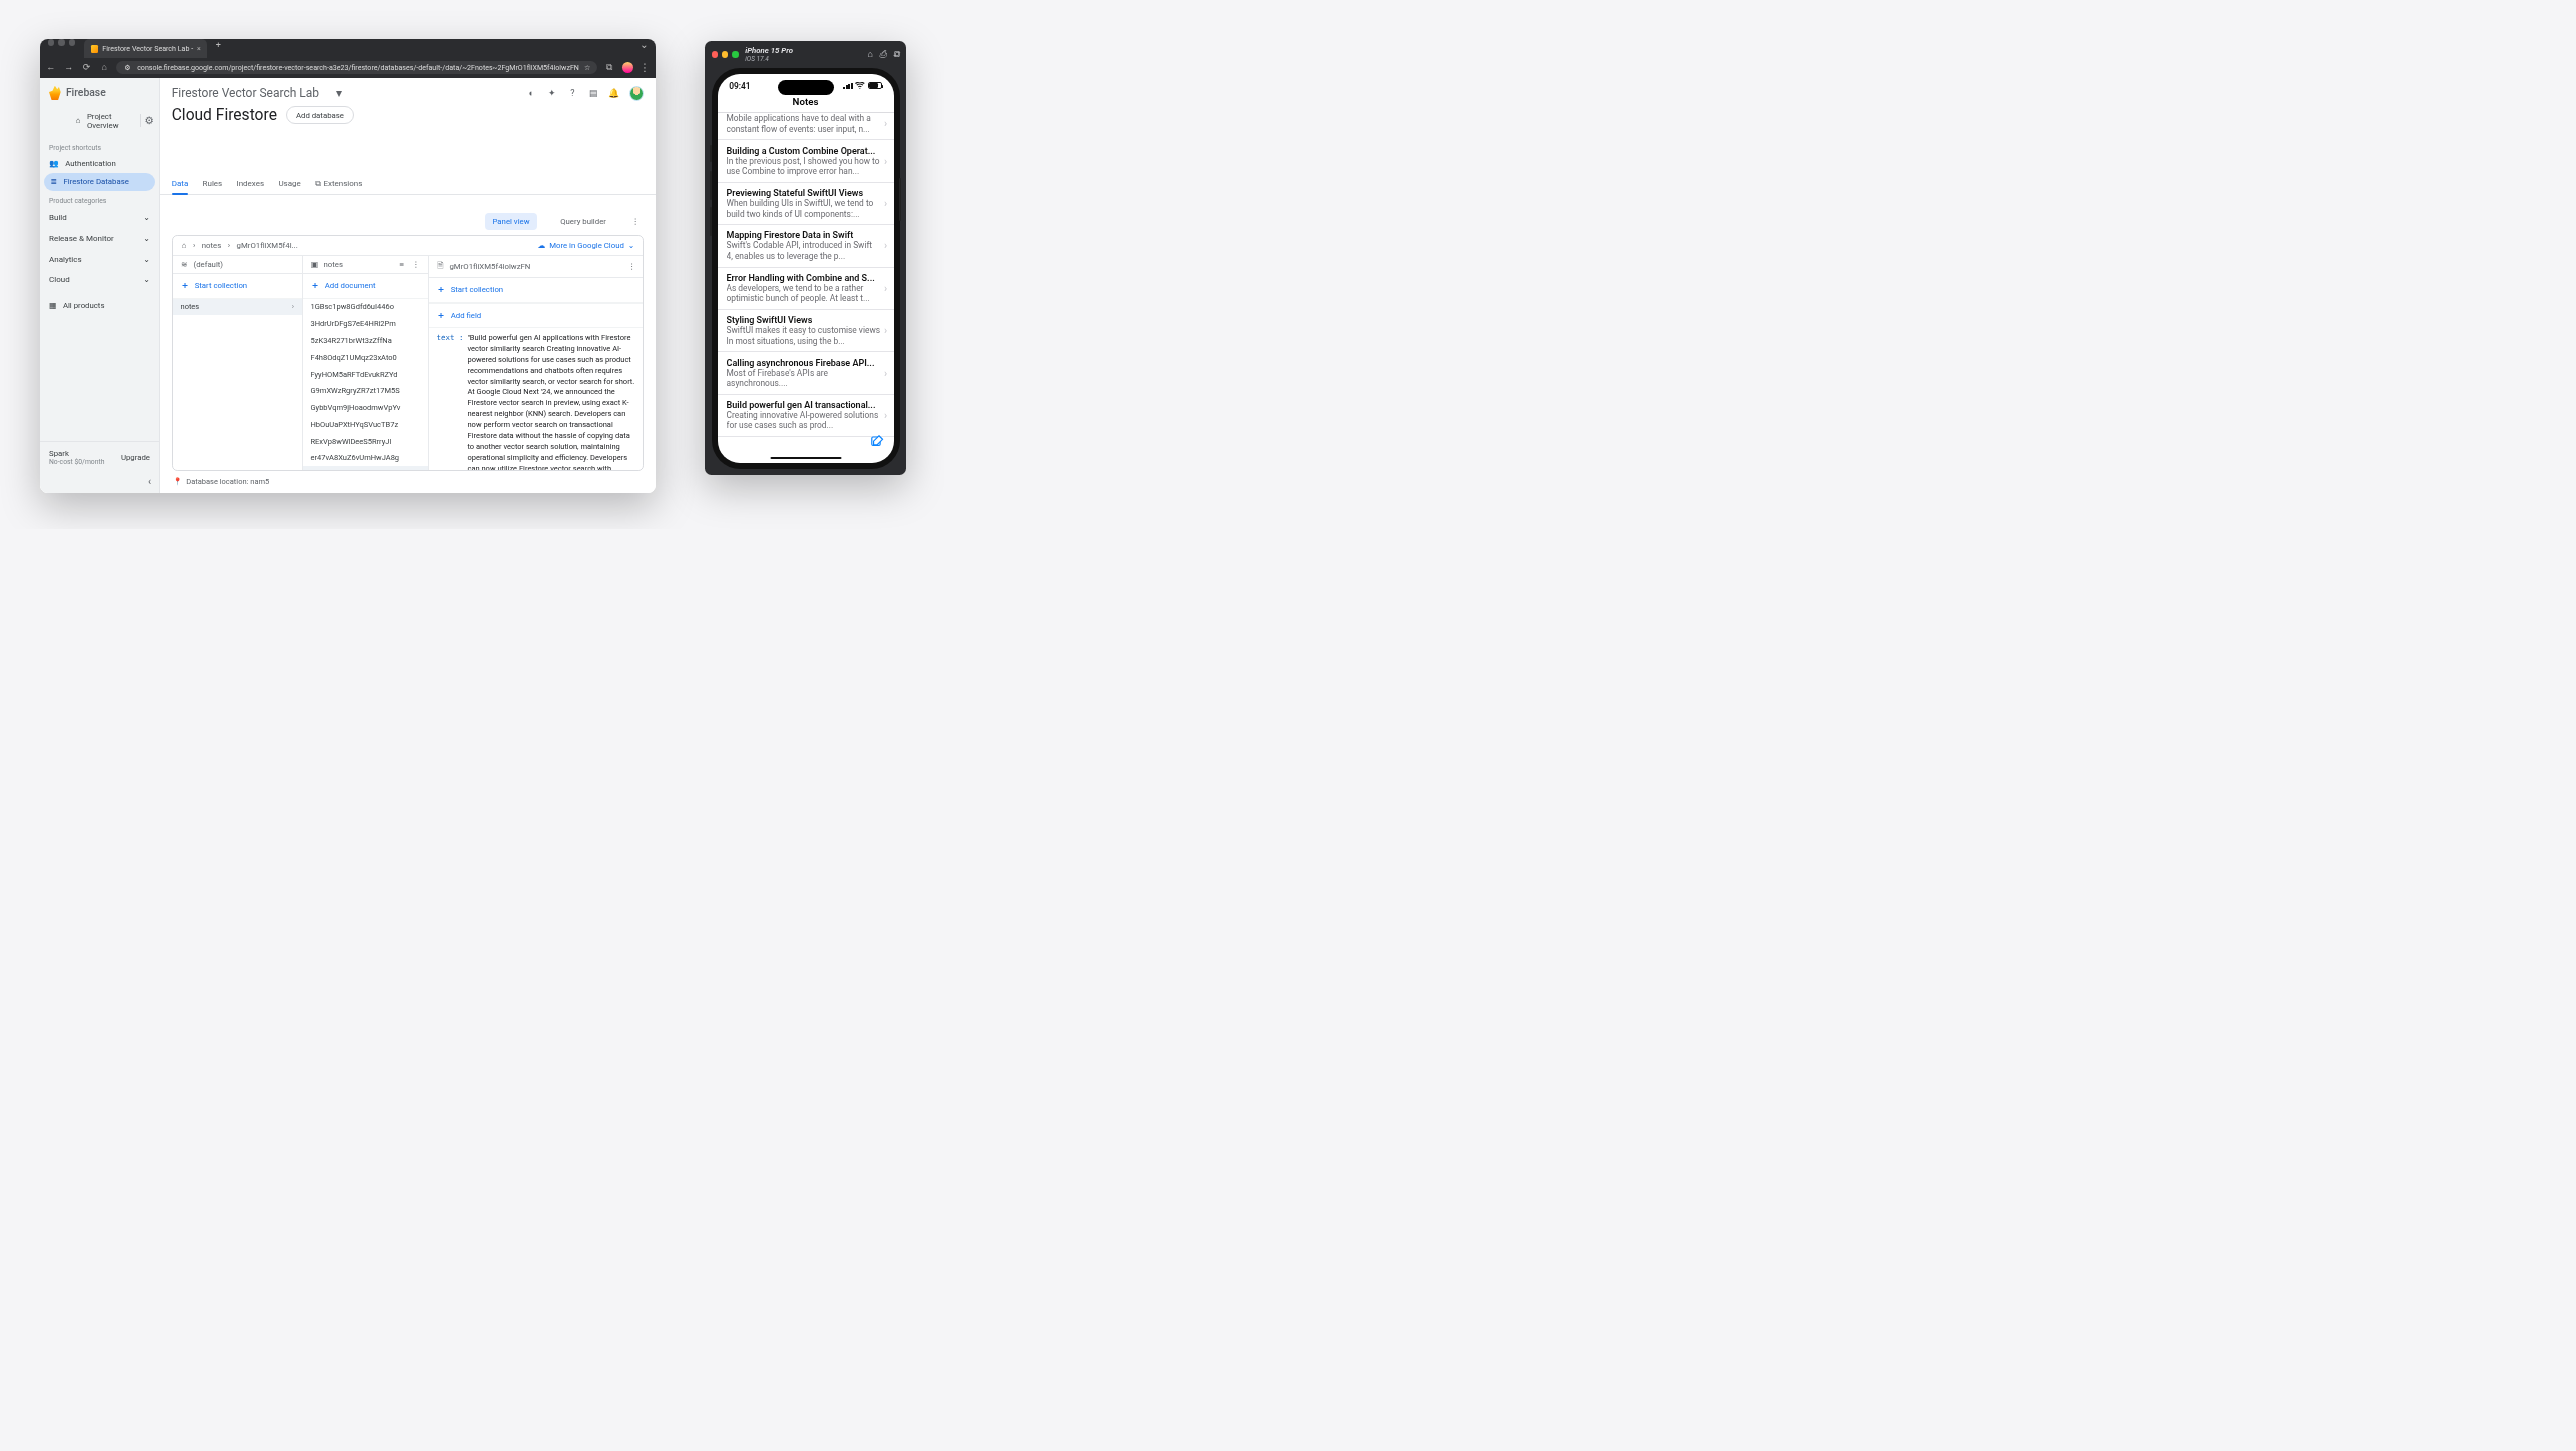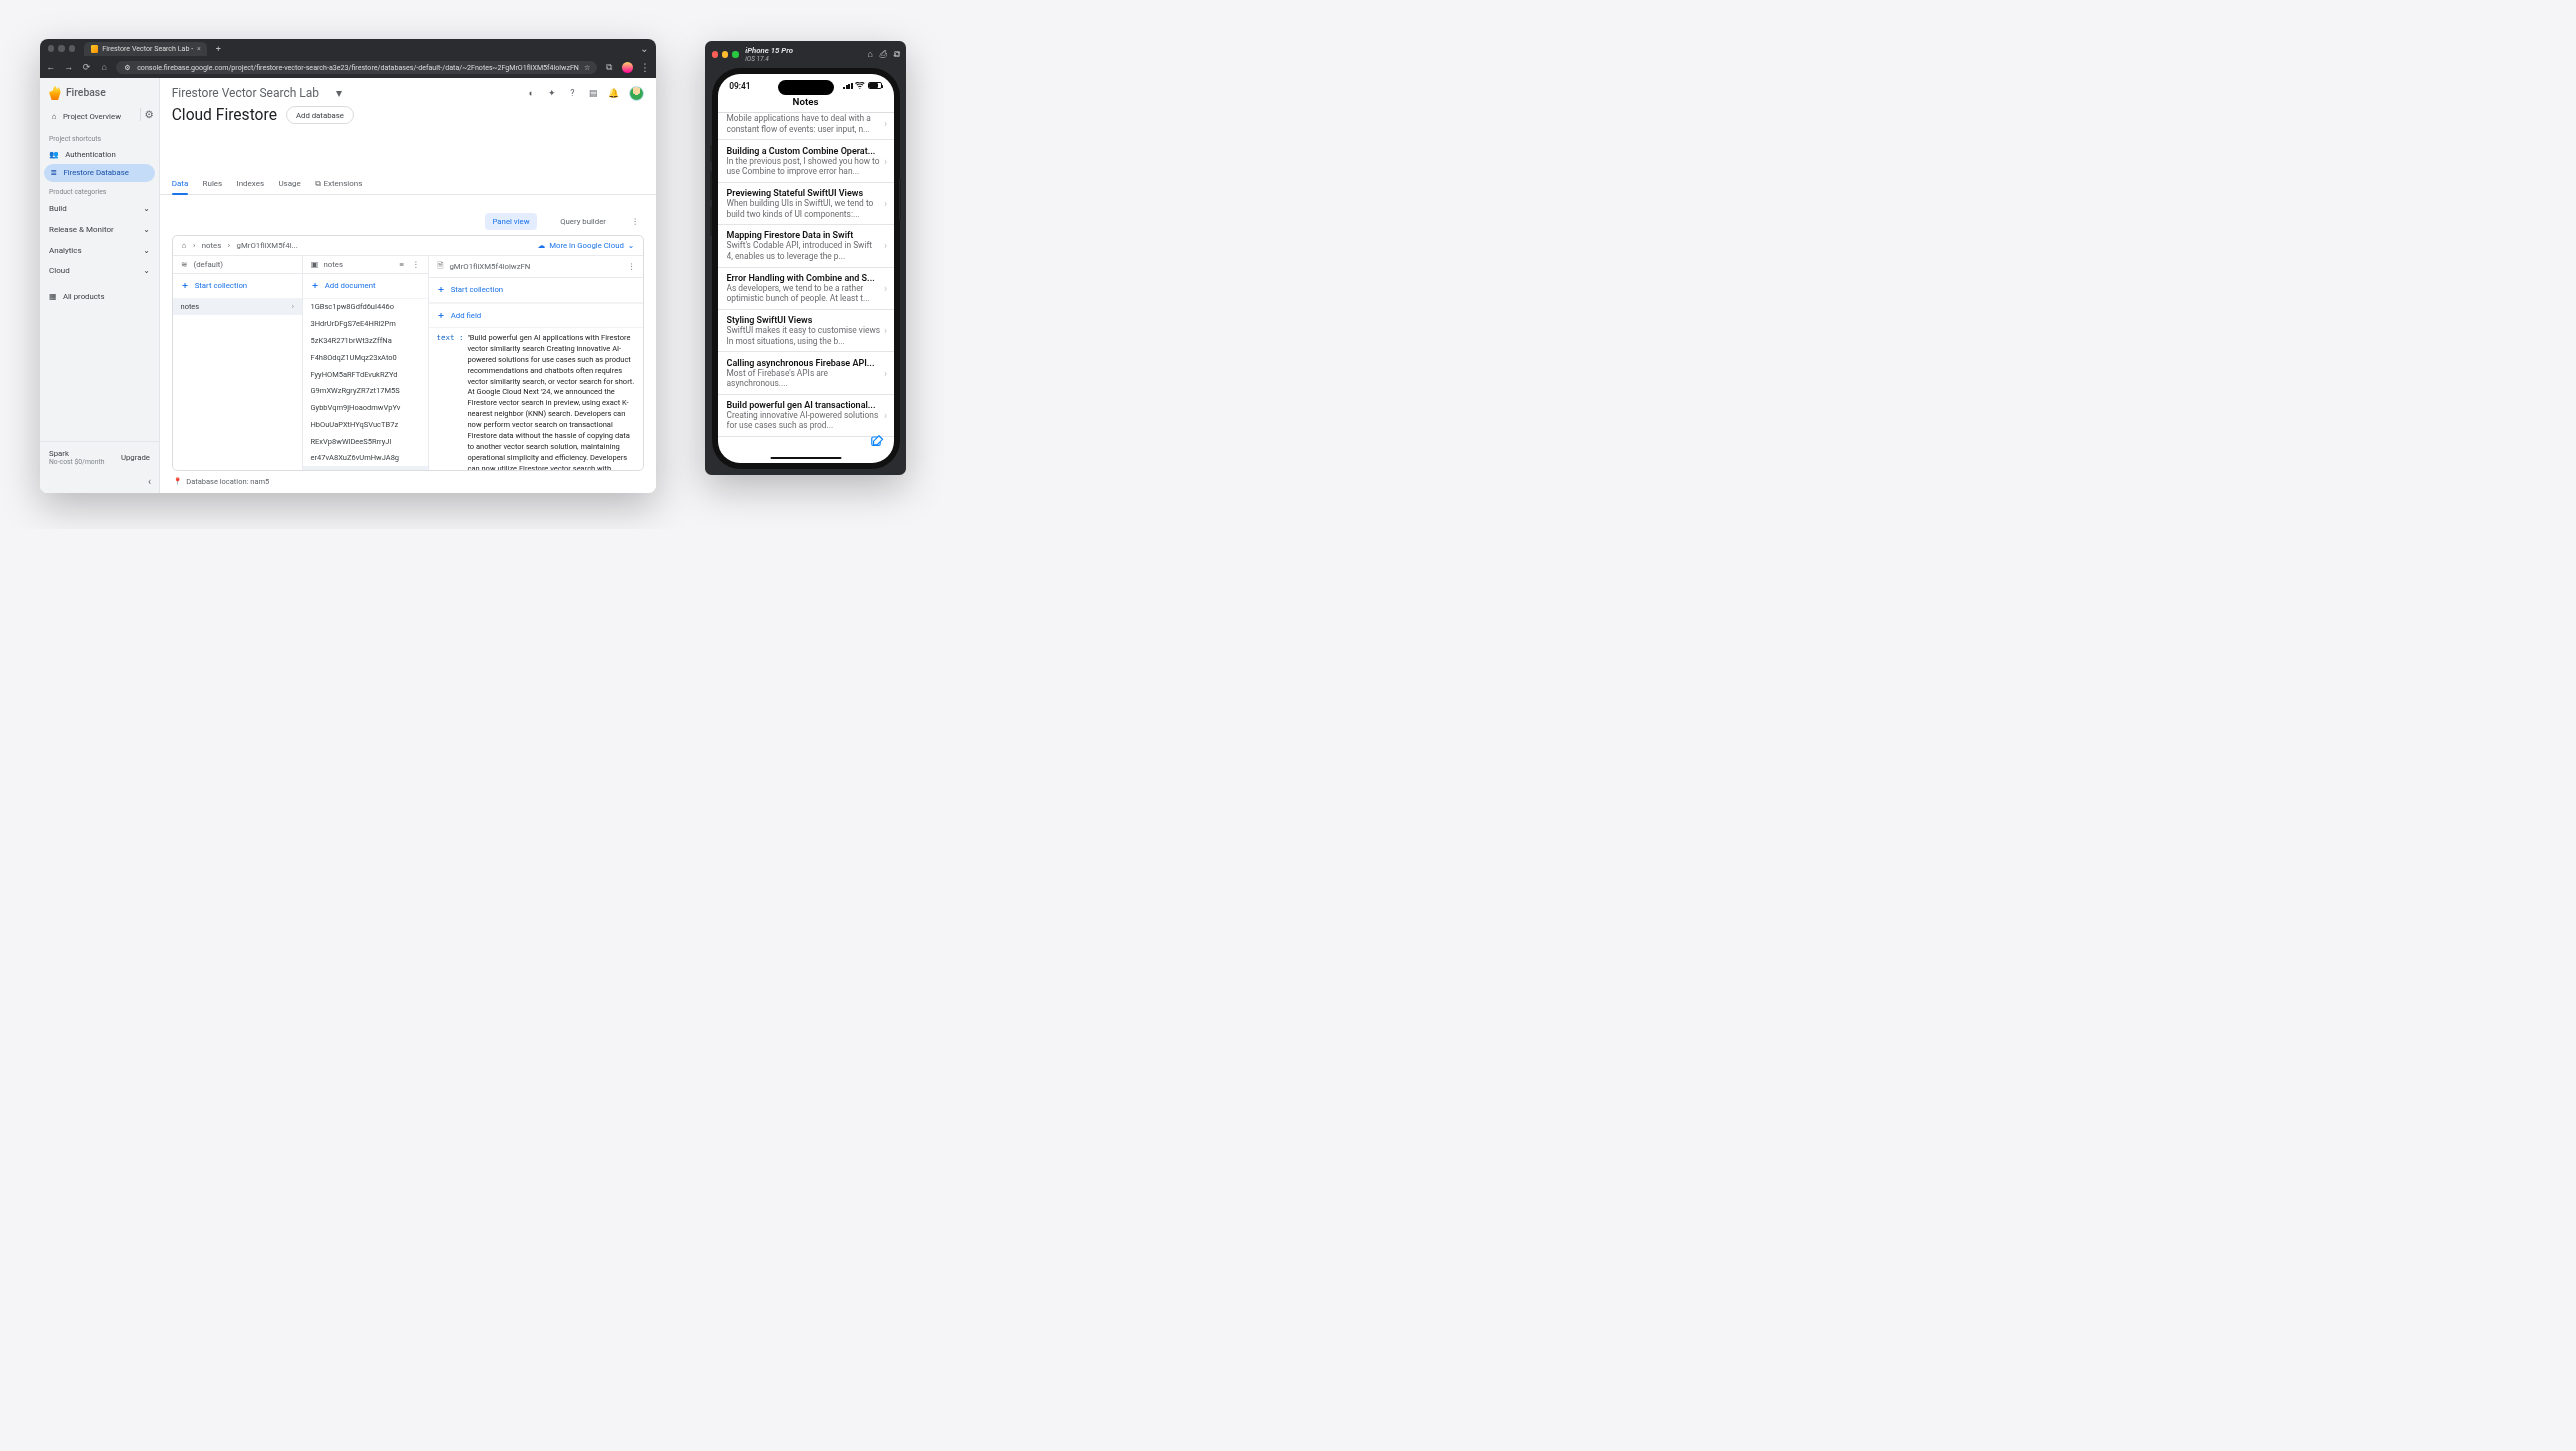--- a/index.html
+++ b/index.html
@@ -1,21 +1,21 @@
 <!DOCTYPE html>
 <html style="font-size:10.4px"><head>
 <meta charset="utf-8">
 <style>
   * { box-sizing: border-box; margin: 0; padding: 0; font-family: -apple-system, "Segoe UI", Roboto, "Helvetica Neue", Arial, sans-serif; }
   body { background: #f5f5f7; width:944px; height:529px; position:relative; overflow:hidden; }
 
   
   .browser-window { position:absolute; left:40px; top:39px; width:616px; height:454px; border-radius:7.8px; overflow:hidden; box-shadow:0 13px 39px rgba(0,0,0,.25); background:#fff; }
   .chrome-top { background:#2b2c2f; color:#ddd; }
-  .chrome-tabs { display:flex; align-items:center; height:19.4px; padding:0 5.2px; gap:5.2px; }
+  .chrome-tabs { display:flex; height:19.4px; padding:0 5.2px; gap:5.2px; }
   .traffic-lights { display:flex; gap:3.9px; margin-right:3.9px; padding-left:2.6px;}
   .tl { width:6.5px;height:6.5px;border-radius:50%; background:#5a5b5e;}
   .chrome-tab { display:flex; align-items:center; gap:3.9px; background:#3c3d40; padding:2.6px 6.5px; border-radius:5.2px 5.2px 0 0; font-size:7.1px; color:#ddd;}
   .chrome-tab .fav{ width:7.8px;height:7.8px; background:linear-gradient(135deg,#ffca28,#ff8f00); border-radius:1.3px;}
   .chrome-tab .tx{ font-size:7.1px;}
   .chrome-newtab{ width:11.7px;height:11.7px; border-radius:50%; color:#bbb; display:flex;align-items:center;justify-content:center; font-size:9px;}
   .chrome-expand{ margin-left:auto; width:13px;height:11.7px; border-radius:3.2px;color:#bbb;display:flex;align-items:center;justify-content:center;}
   .chrome-addrrow { display:flex; align-items:center; gap:6.5px; padding:2.6px 5.2px 3.9px; }
   .chrome-nav-icon{ width:11.7px;height:11.7px;display:flex;align-items:center;justify-content:center;color:#bbb;font-size:9px;}
   .chrome-url { flex:1; display:flex; align-items:center; gap:5.2px; background:#3c3d40; border-radius:9px; padding:1.9px 6.5px; font-size:7.1px; color:#ddd;}
@@ -24,21 +24,21 @@
   .chrome-right-icons{ display:flex; gap:6.5px; align-items:center;}
   .chrome-avatar{ width:11.7px;height:11.7px;border-radius:50%; background:linear-gradient(180deg,#ffd36b,#f09);}
   .chrome-dots{ color:#bbb; letter-spacing:0.6px;}
 
   
   .fb-app { display:flex; height:calc(100% - 39px); background:#fff; }
   .fb-sidebar{ width:120px; background:#f1f3f4; display:flex; flex-direction:column; border-right:0.6px solid #e3e5e8;}
   .fb-logo-row{ display:flex; align-items:center; gap:5.2px; padding:7.8px 9px; color:#5f6368;}
   .fb-flame{ width:11.7px;height:14.3px; background:linear-gradient(180deg,#ffcb2b 30%,#ffa000 60%,#f57c00); clip-path:polygon(50% 0,70% 25%,85% 10%,100% 45%,78% 100%,22% 100%,0 45%,30% 35%); }
   .fb-word{ font-size:10.4px; font-weight:500; color:#5f6368;}
-  .fb-nav-row{ display:flex; justify-content:space-between; padding:0 6.5px 3.9px;}
+  .fb-nav-row{ display:flex; align-items:center; justify-content:space-between; padding:0 6.5px 3.9px;margin-left:24px;}
   .fb-nav-btn{ display:flex; align-items:center; gap:6.5px; padding:3.9px 5.2px; border-radius:3.9px; font-size:7.8px; color:#3c4043; flex:1;}
   .fb-gear{ width:13px;height:13px; display:flex;align-items:center;justify-content:center; color:#5f6368; border-left:0.6px solid #dadce0; padding-left:5.2px; margin-left:2.6px;}
   .fb-section-label{ font-size:6.8px; color:#80868b; padding:6.5px 9px 2.6px;}
   .fb-side-item{ display:flex; align-items:center; gap:6.5px; padding:4.5px 9px; font-size:7.8px; color:#3c4043; cursor:pointer;}
   .fb-side-item.selected{ background:#c5dcf8; border-radius:10.4px; margin:0 3.9px; padding:4.5px 6.5px; color:#174ea6;}
   .fb-side-group{ display:flex; align-items:center; justify-content:space-between; padding:5.8px 9px; font-size:8px; color:#3c4043;}
   .fb-side-bottom{ margin-top:auto; border-top:0.6px solid #e3e5e8; padding:6.5px 9px; display:flex; align-items:center; justify-content:space-between;}
   .fb-spark-t{ font-size:7.8px; color:#3c4043;}
   .fb-spark-s{ font-size:6.8px; color:#80868b;}
   .fb-upgrade{ font-size:7.8px; color:#3c4043;}

